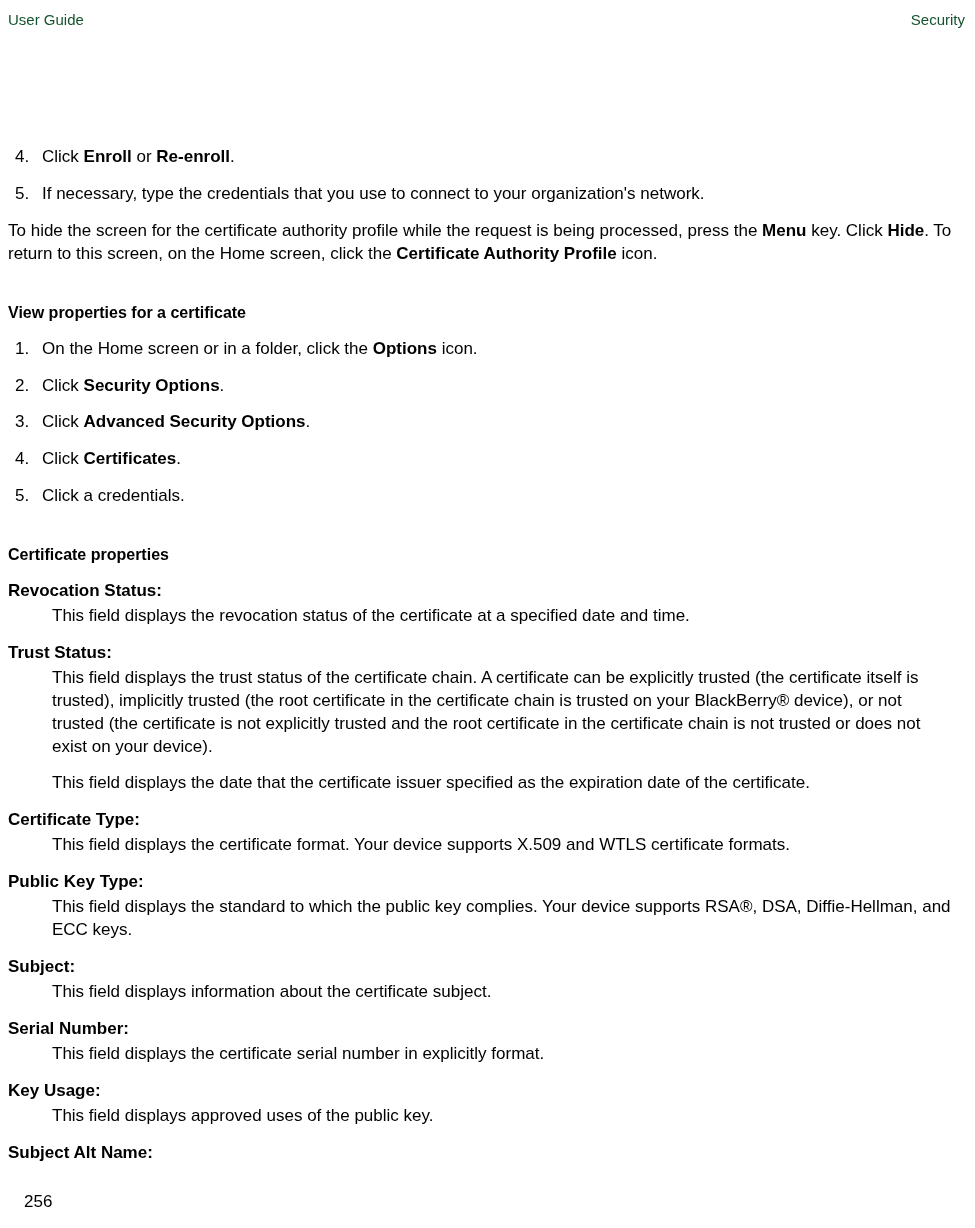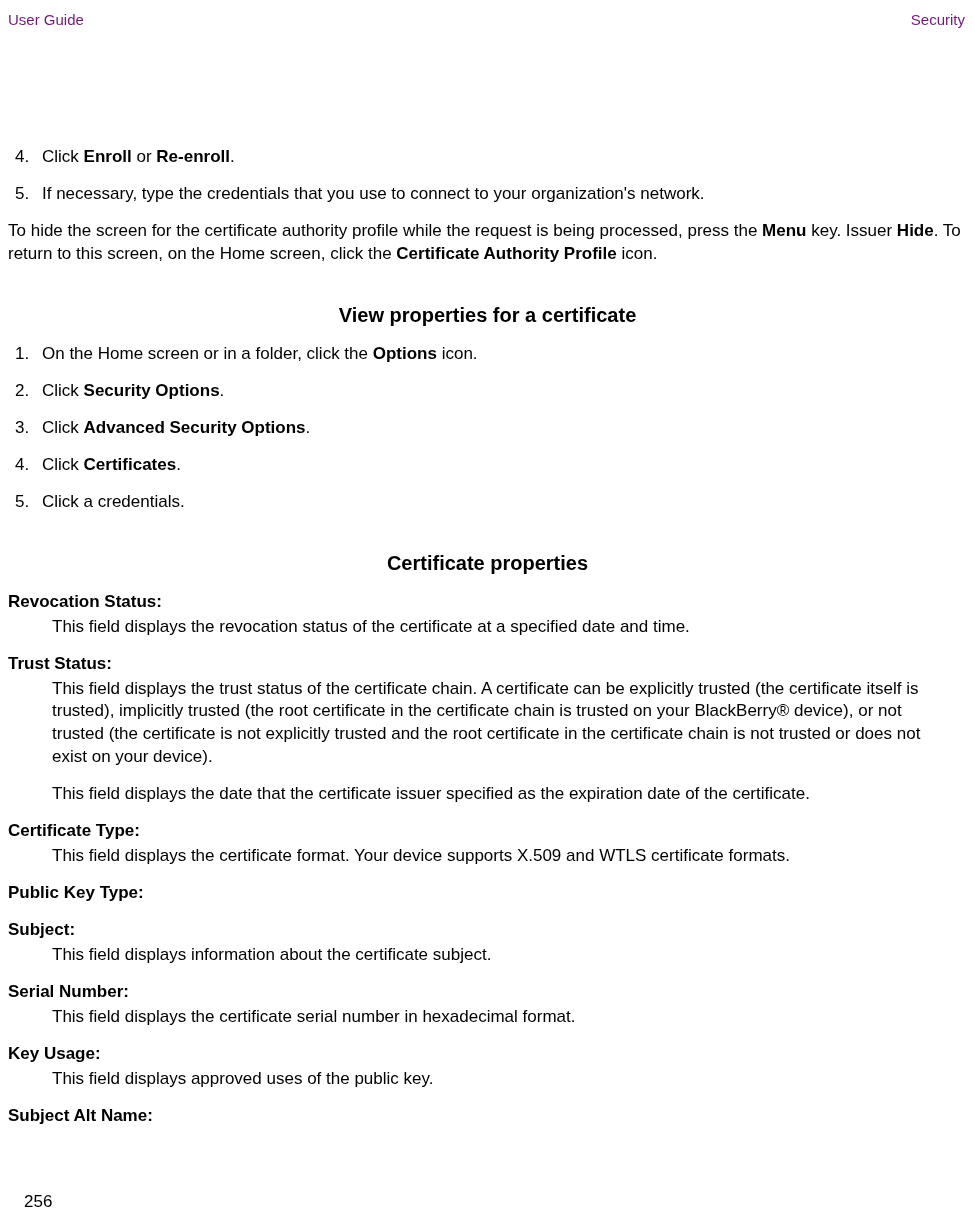--- a/index.html
+++ b/index.html
@@ -19,44 +19,43 @@
     position: relative;
     width: 975px;
     min-height: 1228px;
     box-sizing: border-box;
     padding: 10px 8px 18px 8px;
   }
   .header {
     display: flex;
     justify-content: space-between;
     font-size: 15px;
-    color: #701a75;
+    color: #14532d;
     padding: 0 2px 4px 0;
   }
   .content {
     padding-top: 98px;
   }
   ol.steps {
     list-style: decimal;
     margin: 0 0 10px 0;
     padding: 0 0 0 26px;
   }
   ol.steps > li {
     padding-left: 8px;
     margin: 14px 0;
   }
   .bold { font-weight: 700; }
   p.after-steps {
     margin: 6px 0 10px 0;
   }
   h3.section-title {
-    font-size: 20px;
+    font-size: 16px;
     font-weight: 700;
     margin: 36px 0 6px 0;
-    text-align: center;
   }
   .dl-group {
     margin: 14px 12px 14px 0;
   }
   .dt {
     font-weight: 700;
     margin: 0 0 0 0;
   }
   .dd {
     margin: 2px 0 0 44px;
@@ -78,21 +77,21 @@
 </div>
 
 <div class="content">
 
   <ol class="steps" id="steps1" start="4">
         <li><span>Click </span><span class="bold">Enroll</span><span> or </span><span class="bold">Re-enroll</span><span>.</span></li>
         <li>If necessary, type the credentials that you use to connect to your organization's network.</li>
       </ol>
 
   <p class="after-steps">
-    <span>To hide the screen for the certificate authority profile while the request is being processed, press the </span><span class="bold">Menu</span><span> key. Issuer </span><span class="bold">Hide</span><span>. To return to this screen, on the Home screen, click the </span><span class="bold">Certificate Authority Profile</span><span> icon.</span>
+    <span>To hide the screen for the certificate authority profile while the request is being processed, press the </span><span class="bold">Menu</span><span> key. Click </span><span class="bold">Hide</span><span>. To return to this screen, on the Home screen, click the </span><span class="bold">Certificate Authority Profile</span><span> icon.</span>
   </p>
 
   <h3 class="section-title">View properties for a certificate</h3>
 
   <ol class="steps" id="steps2" start="1">
         <li><span>On the Home screen or in a folder, click the </span><span class="bold">Options</span><span> icon.</span></li>
         <li><span>Click </span><span class="bold">Security Options</span><span>.</span></li>
         <li><span>Click </span><span class="bold">Advanced Security Options</span><span>.</span></li>
         <li><span>Click </span><span class="bold">Certificates</span><span>.</span></li>
         <li>Click a credentials.</li>
@@ -111,28 +110,29 @@
         </div>
         <div class="dl-group">
           <div class="dd">This field displays the date that the certificate issuer specified as the expiration date of the certificate.</div>
         </div>
         <div class="dl-group">
           <div class="dt">Certificate Type:</div>
           <div class="dd">This field displays the certificate format. Your device supports X.509 and WTLS certificate formats.</div>
         </div>
         <div class="dl-group">
           <div class="dt">Public Key Type:</div>
+          <div class="dd">This field displays the standard to which the public key complies. Your device supports RSA®, DSA, Diffie-Hellman, and ECC keys.</div>
         </div>
         <div class="dl-group">
           <div class="dt">Subject:</div>
           <div class="dd">This field displays information about the certificate subject.</div>
         </div>
         <div class="dl-group">
           <div class="dt">Serial Number:</div>
-          <div class="dd">This field displays the certificate serial number in hexadecimal format.</div>
+          <div class="dd">This field displays the certificate serial number in explicitly format.</div>
         </div>
         <div class="dl-group">
           <div class="dt">Key Usage:</div>
           <div class="dd">This field displays approved uses of the public key.</div>
         </div>
         <div class="dl-group">
           <div class="dt">Subject Alt Name:</div>
         </div>
       </div>
 

